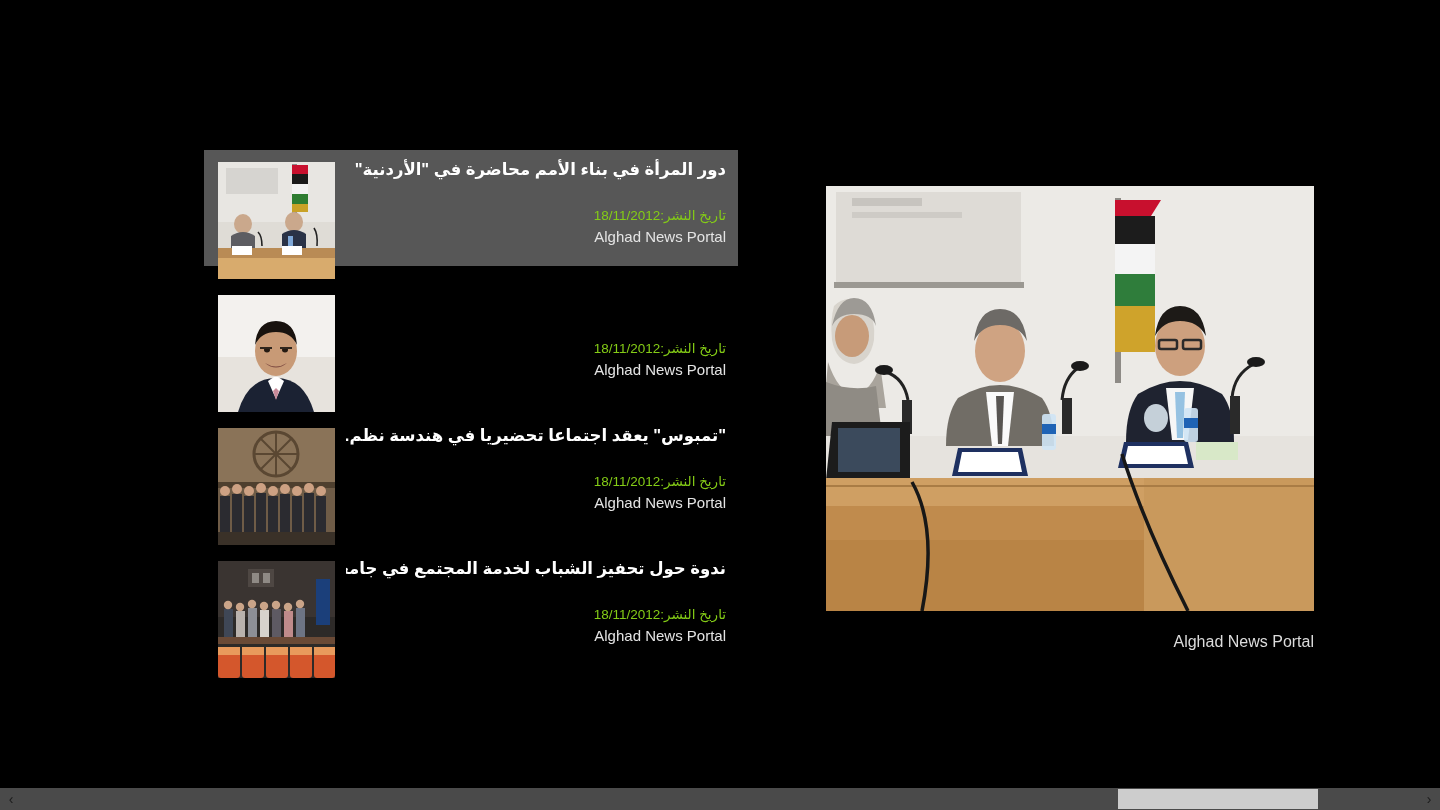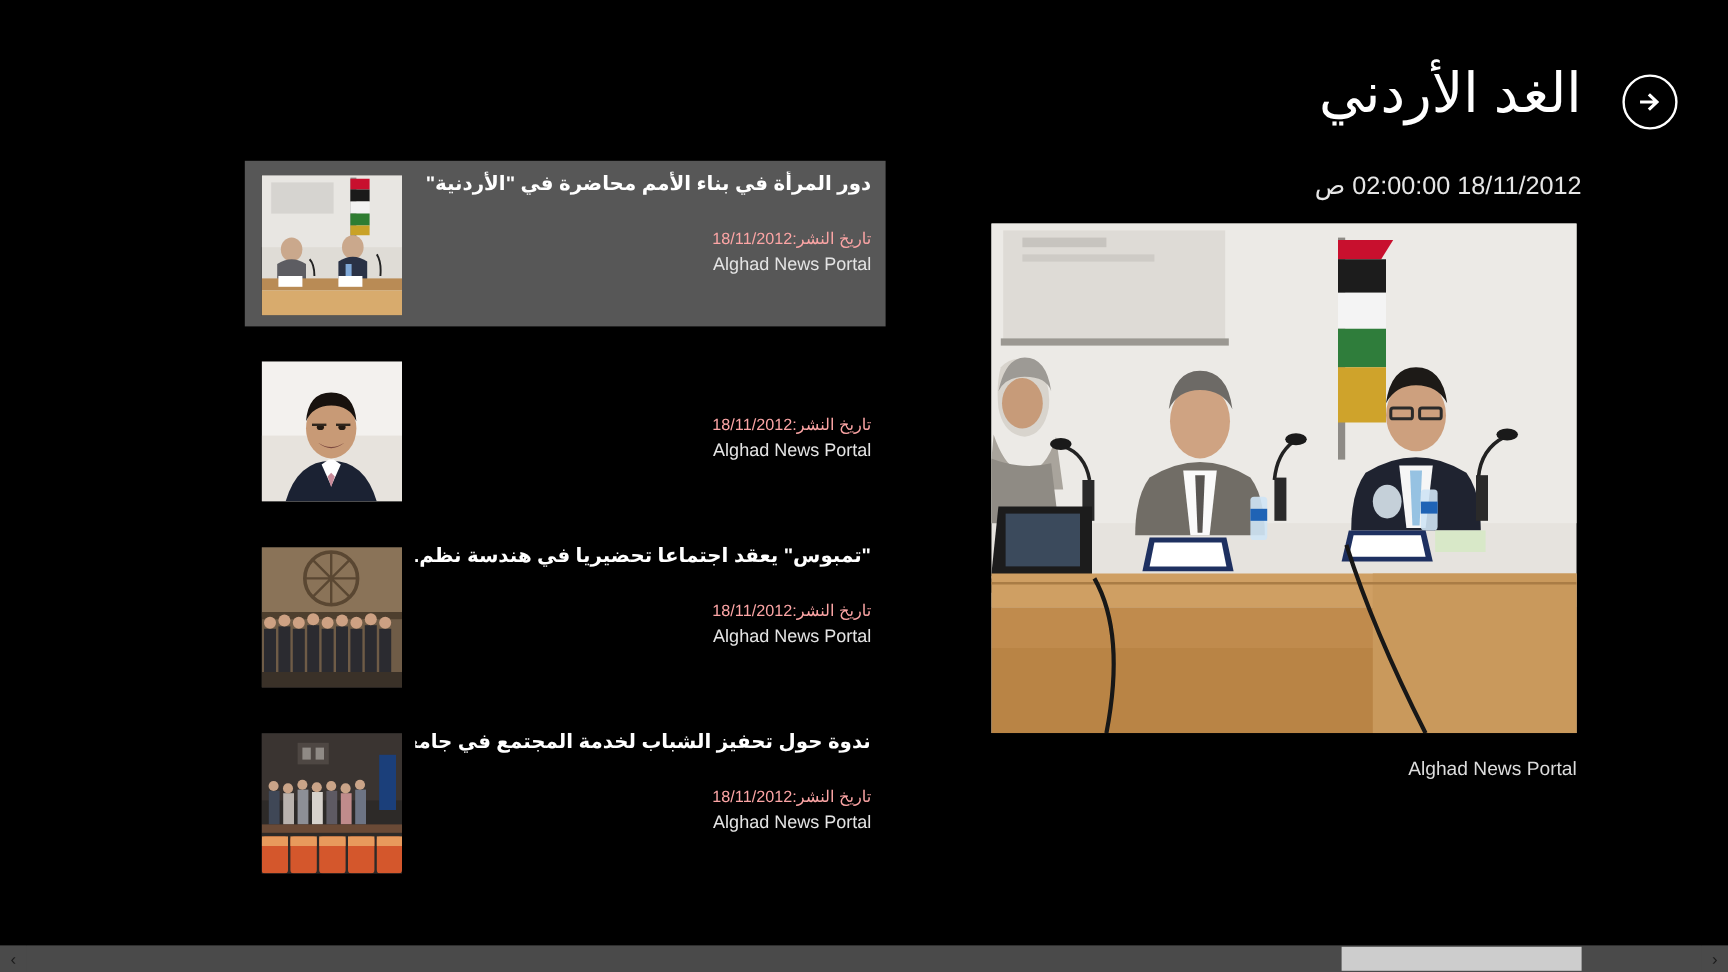--- a/index.html
+++ b/index.html
@@ -93,24 +93,25 @@
   
   .list-column {
     position: absolute;
     top: 134px;
     left: 204px;
     width: 534px;
   }
   .list-item {
     position: relative;
     width: 534px;
-    height: 138px;
+    height: 116px;
     margin-bottom: 17px;
     direction: rtl;
     cursor: pointer;
+    margin-top: 16px;
   }
   .list-item.selected {
     background: #575757;
   }
   .list-item-title {
     position: absolute;
     top: 9px;
     right: 12px;
     width: 380px;
     text-align: right;
@@ -122,21 +123,21 @@
     overflow: hidden;
     text-overflow: clip;
   }
   .list-item-date {
     position: absolute;
     top: 57px;
     right: 12px;
     width: 380px;
     text-align: right;
     font-size: 13.5px;
-    color: #fca5a5;
+    color: #84cc16;
     white-space: nowrap;
   }
   .list-item-source {
     position: absolute;
     top: 78px;
     right: 12px;
     width: 380px;
     text-align: right;
     font-size: 15px;
     color: #e4e4e4;
@@ -213,32 +214,20 @@
     height: 20px;
     background: #cdcdcd;
     cursor: pointer;
   }
 </style>
 </head>
 <body>
 
 <div class="app-root">
 
-  <div class="header">
-
-    <div class="nav-back-btn">
-      <svg width="24" height="24" viewBox="0 0 24 24" aria-hidden="true">
-        <path d="M5 12 H17 M12 6.5 L17.8 12 L12 17.5" fill="none" stroke="#ffffff" stroke-width="2.6" stroke-linecap="square" stroke-linejoin="miter"></path>
-      </svg>
-    </div>
-
-    <div class="app-title">الغد الأردني</div>
-
-    <div class="app-subtitle">18/11/2012 02:00:00 ص</div>
-  </div>
 
   <div class="prev-column">
 
     <div class="prev-item">
       
       
       
       
     </div>
 

